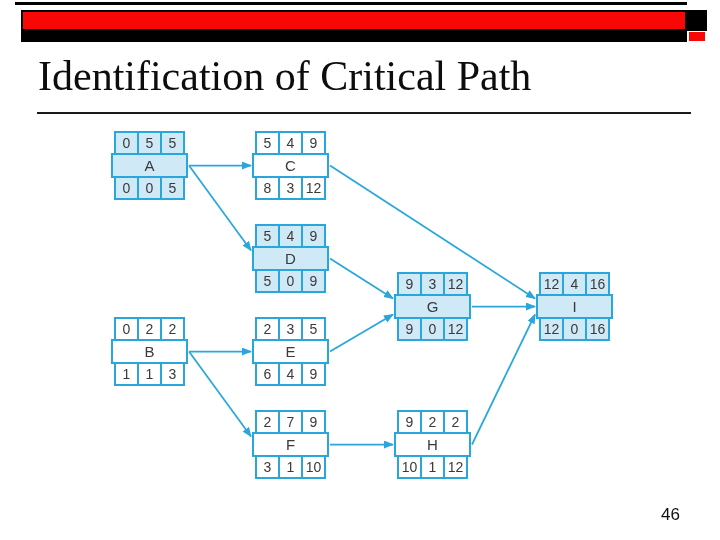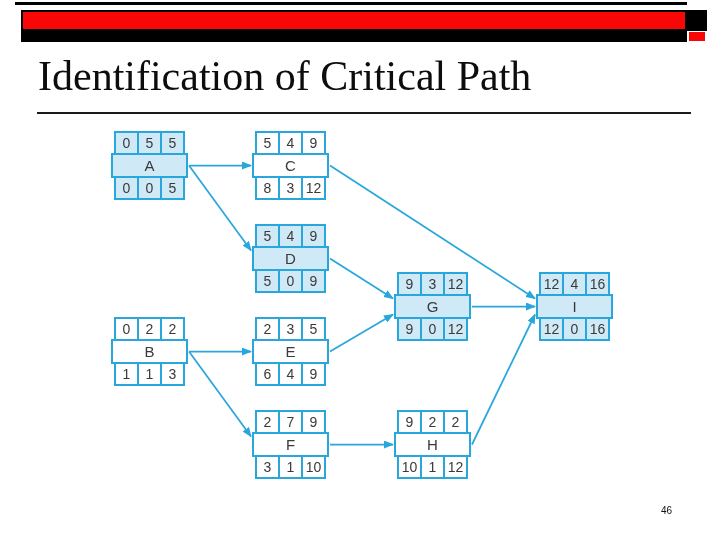--- a/index.html
+++ b/index.html
@@ -35,21 +35,21 @@
   .cell:first-child { margin-left:0; }
   .row.mid { margin-top:-2px; }
   .row.bot { margin-top:-2px; }
   .cell-letter {
     width:77px; height:25px; border:2px solid #29a7dd; background:#fff;
     display:flex; align-items:center; justify-content:center;
     font-size:15px; color:#3a3a3a;
   }
   .node.critical .cell, .node.critical .cell-letter { background:#cfe9f7; }
   
-  .page-number { position:absolute; left:661px; top:505px; font-size:10px; color:#111; }
+  .page-number { position:absolute; left:661px; top:505px; font-size:17px; color:#111; }
 </style>
 </head>
 <body>
 
 <div class="slide">
   <div class="top-thin-line"></div>
   <div class="red-bar"></div>
   <div class="black-square"></div>
   <div class="black-bar"></div>
   <div class="red-square"></div>

